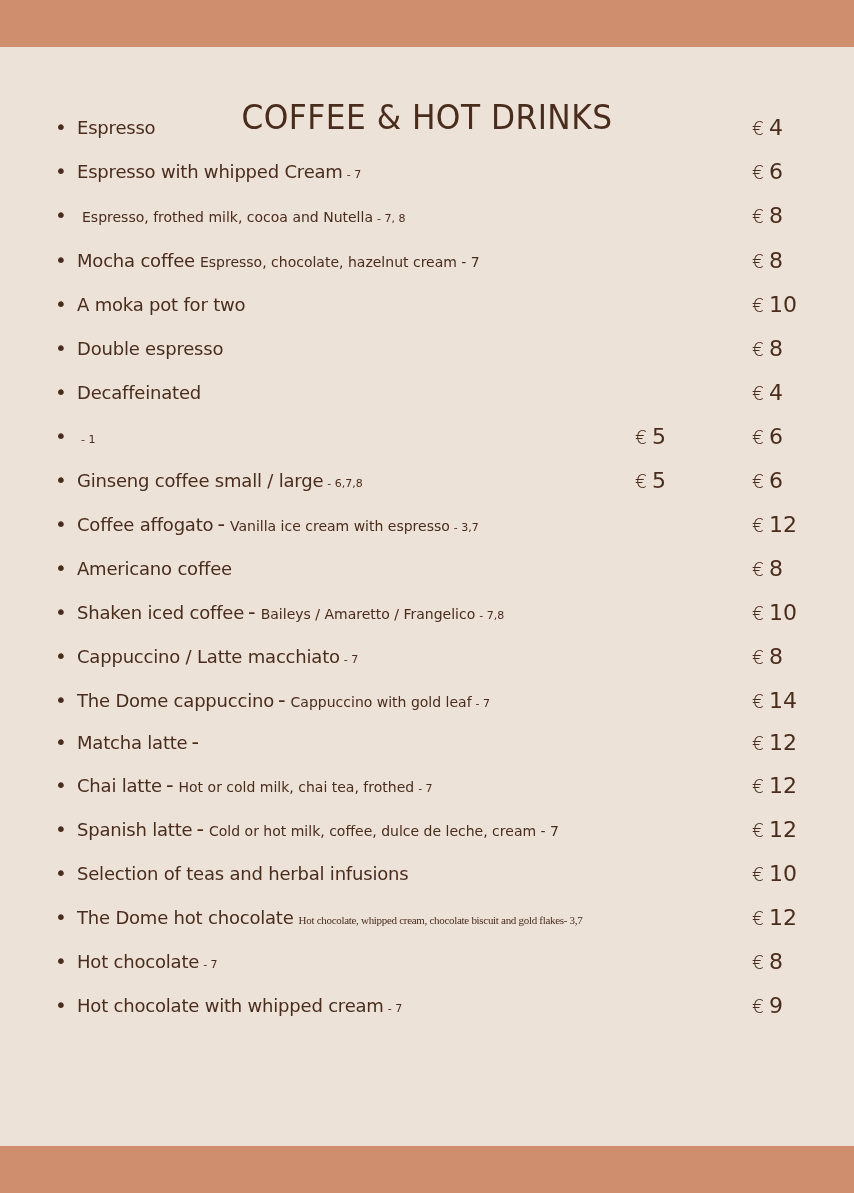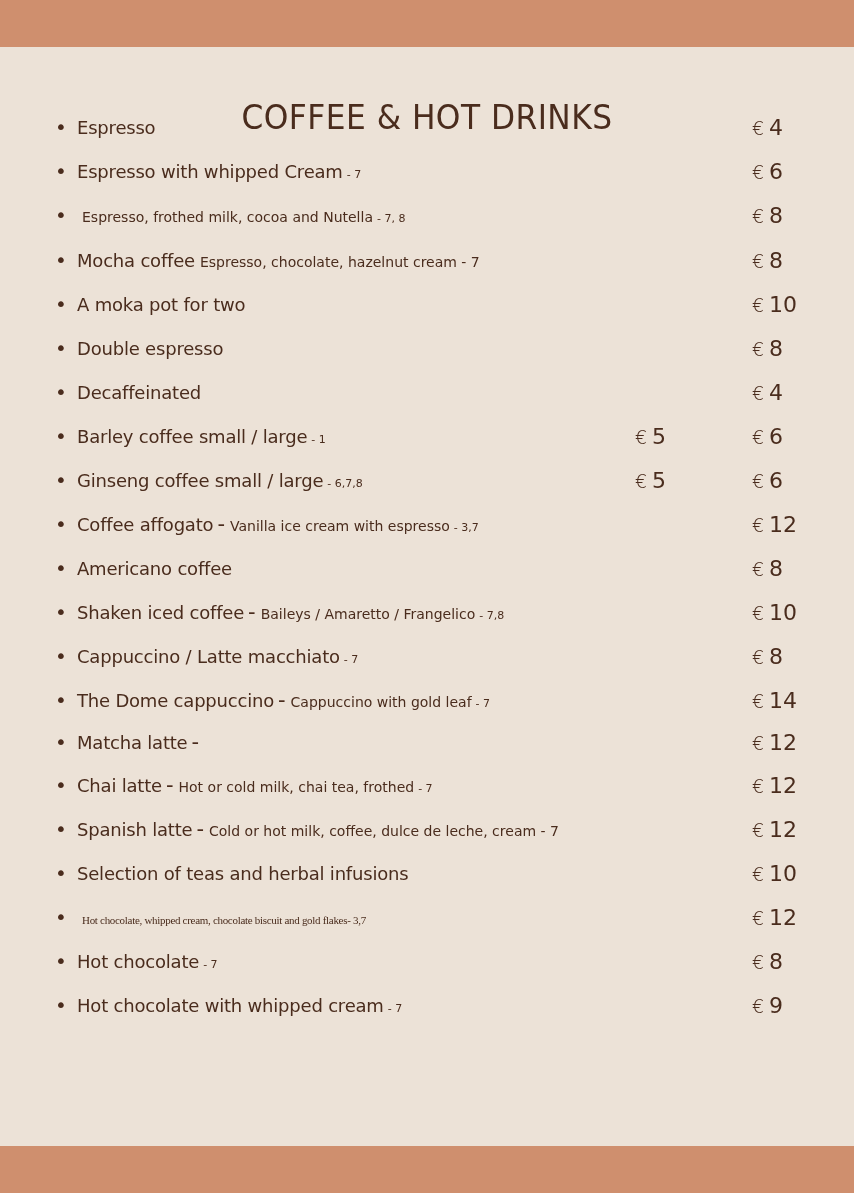--- a/index.html
+++ b/index.html
@@ -100,21 +100,20 @@
     <div class="row" style="top: 380px;">
     <span class="bullet">•</span>
     <span class="name">Decaffeinated</span>
 
     <span class="price">
       <span class="euro">€</span><span class="amount">4</span>
     </span>
   </div>
     <div class="row" style="top: 424px;">
     <span class="bullet">•</span>
-    <span class="name">Barley coffee small / large</span>
 
     <span class="allergen">- 1</span>
     <span class="price2">
       <span class="euro">€</span><span class="amount">5</span>
     </span>
     <span class="price">
       <span class="euro">€</span><span class="amount">6</span>
     </span>
   </div>
     <div class="row" style="top: 468px;">
@@ -213,20 +212,21 @@
     <div class="row" style="top: 861px;">
     <span class="bullet">•</span>
     <span class="name">Selection of teas and herbal infusions</span>
 
     <span class="price">
       <span class="euro">€</span><span class="amount">10</span>
     </span>
   </div>
     <div class="row" style="top: 905px;">
     <span class="bullet">•</span>
+    <span class="name">The Dome hot chocolate</span>
 
     <span class="desc tiny">Hot chocolate, whipped cream, chocolate biscuit and gold flakes- 3,7</span>
 
     <span class="price">
       <span class="euro">€</span><span class="amount">12</span>
     </span>
   </div>
     <div class="row" style="top: 949px;">
     <span class="bullet">•</span>
     <span class="name">Hot chocolate</span>

